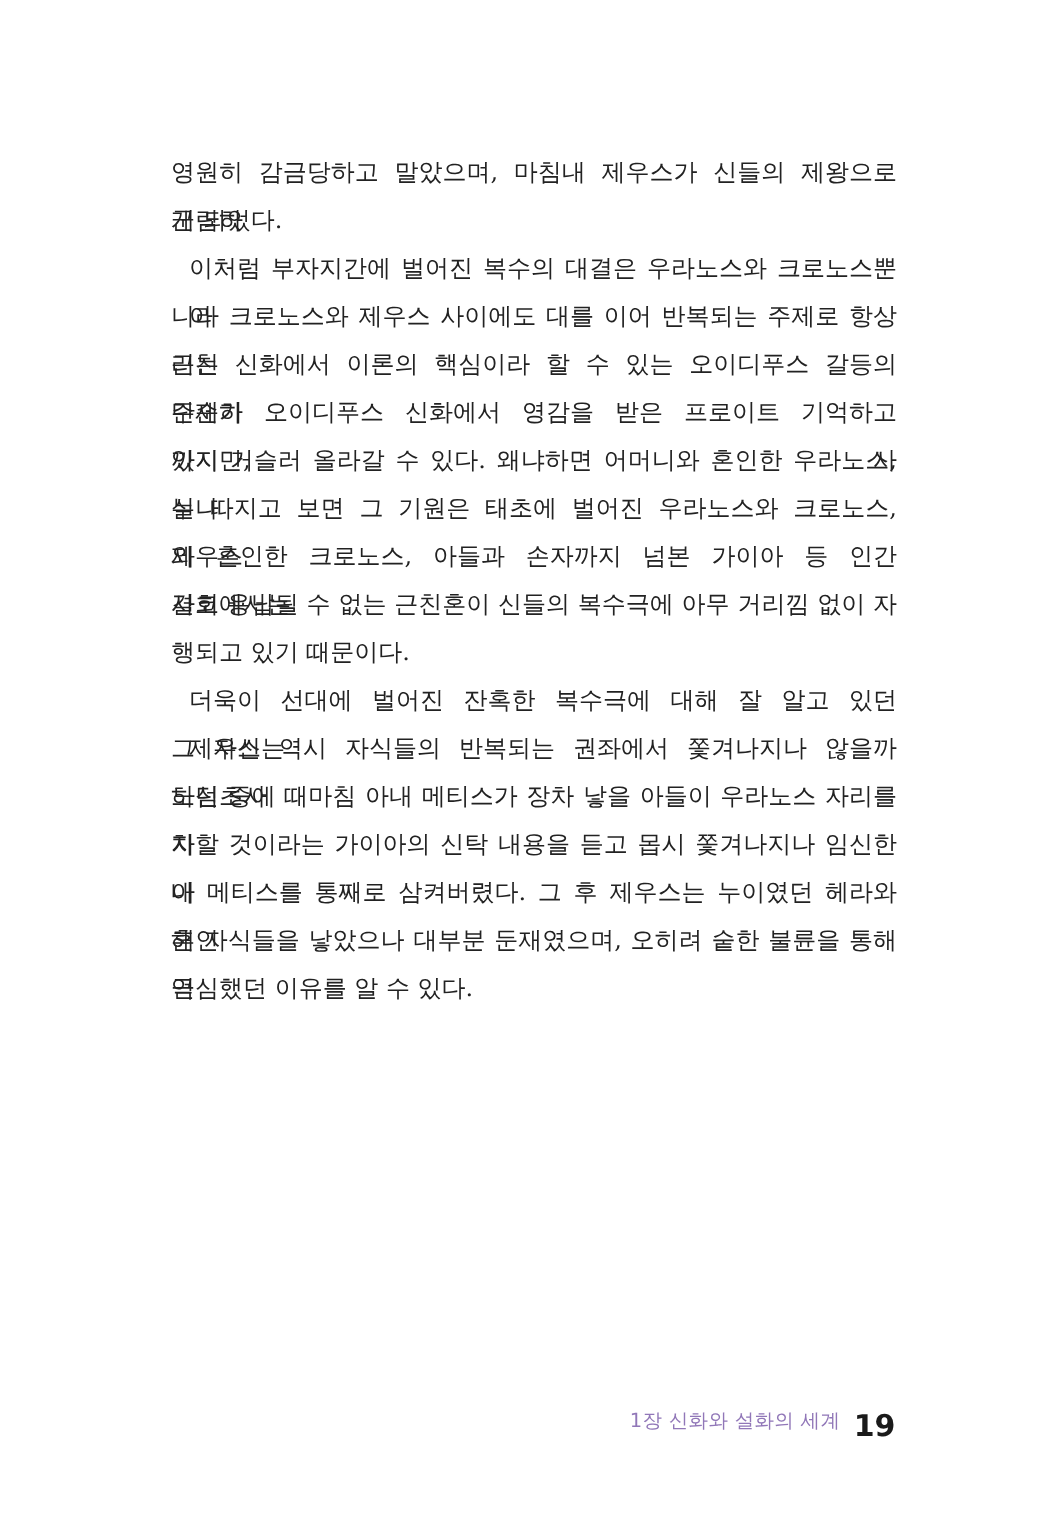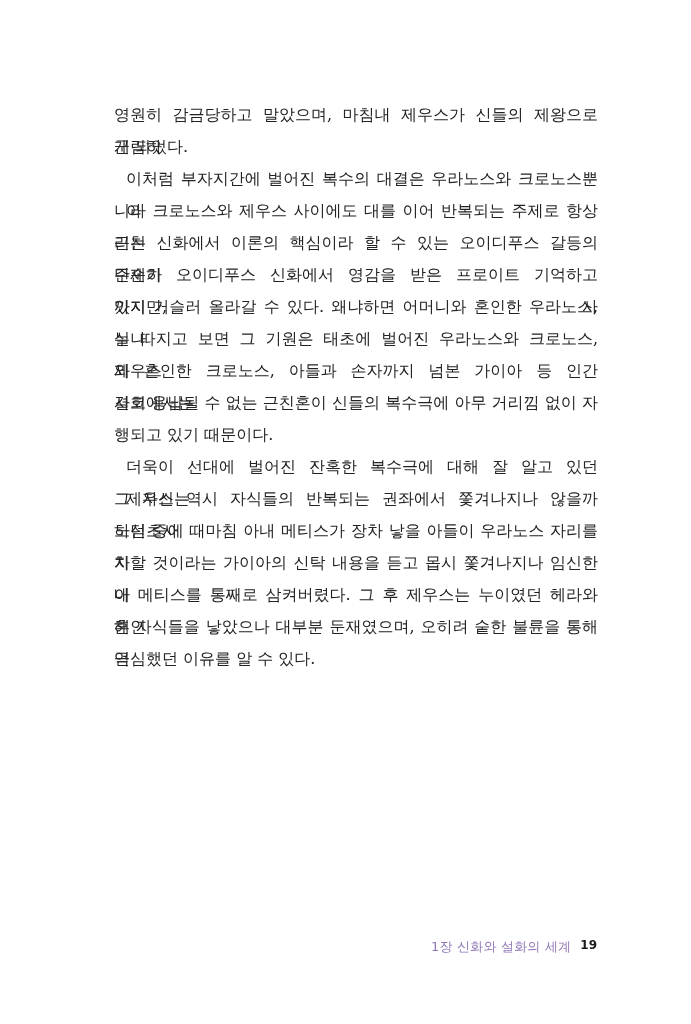--- a/index.html
+++ b/index.html
@@ -47,21 +47,21 @@
     display: flex;
     align-items: flex-start;
     gap: 9px;
     font-family: "DejaVu Sans", "Liberation Sans", sans-serif;
   }
   .footer .chapter {
     font-size: 13px;
     letter-spacing: 0.2px;
   }
   .footer .pagenum {
-    font-size: 12px;
+    font-size: 20px;
     font-weight: bold;
     color: #1a1a1a;
   }
 </style>
 </head>
 <body>
 
 <div class="page">
 
   <main class="body-text" style="color: rgb(34, 34, 34);">

